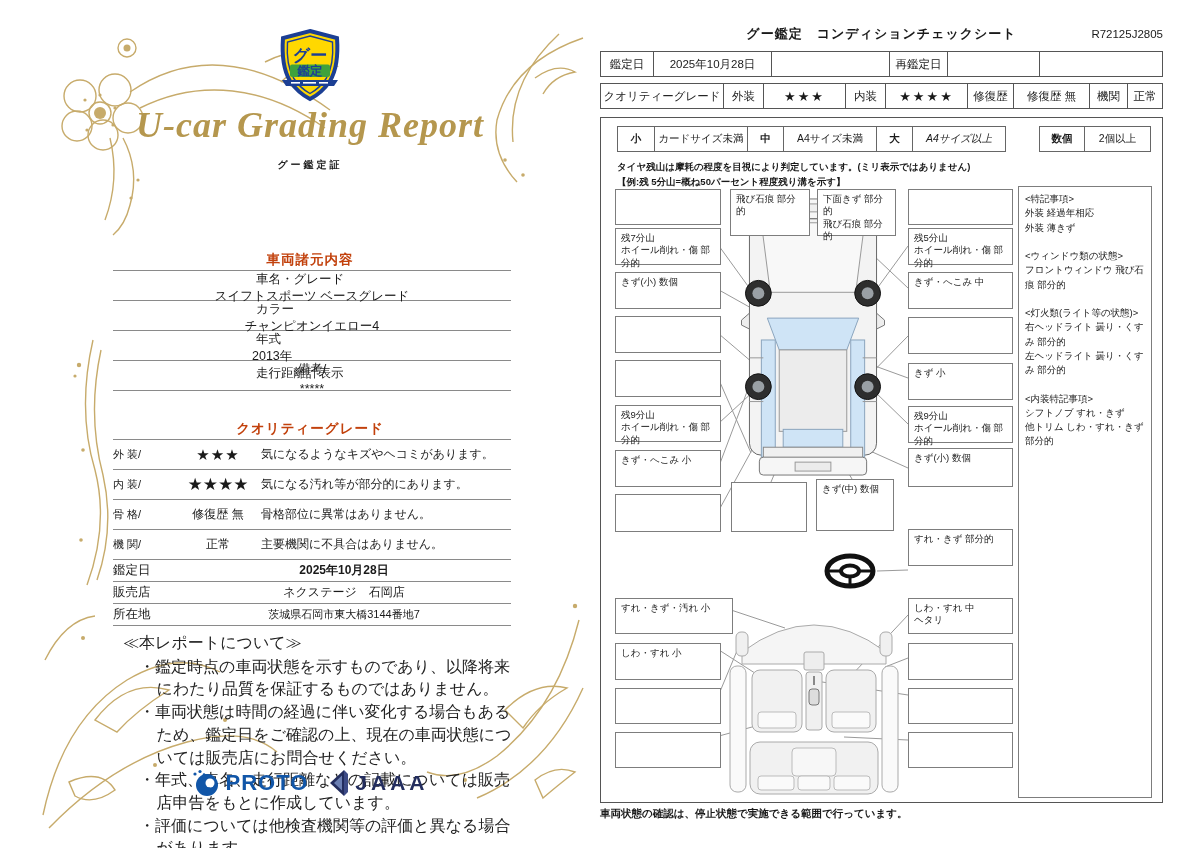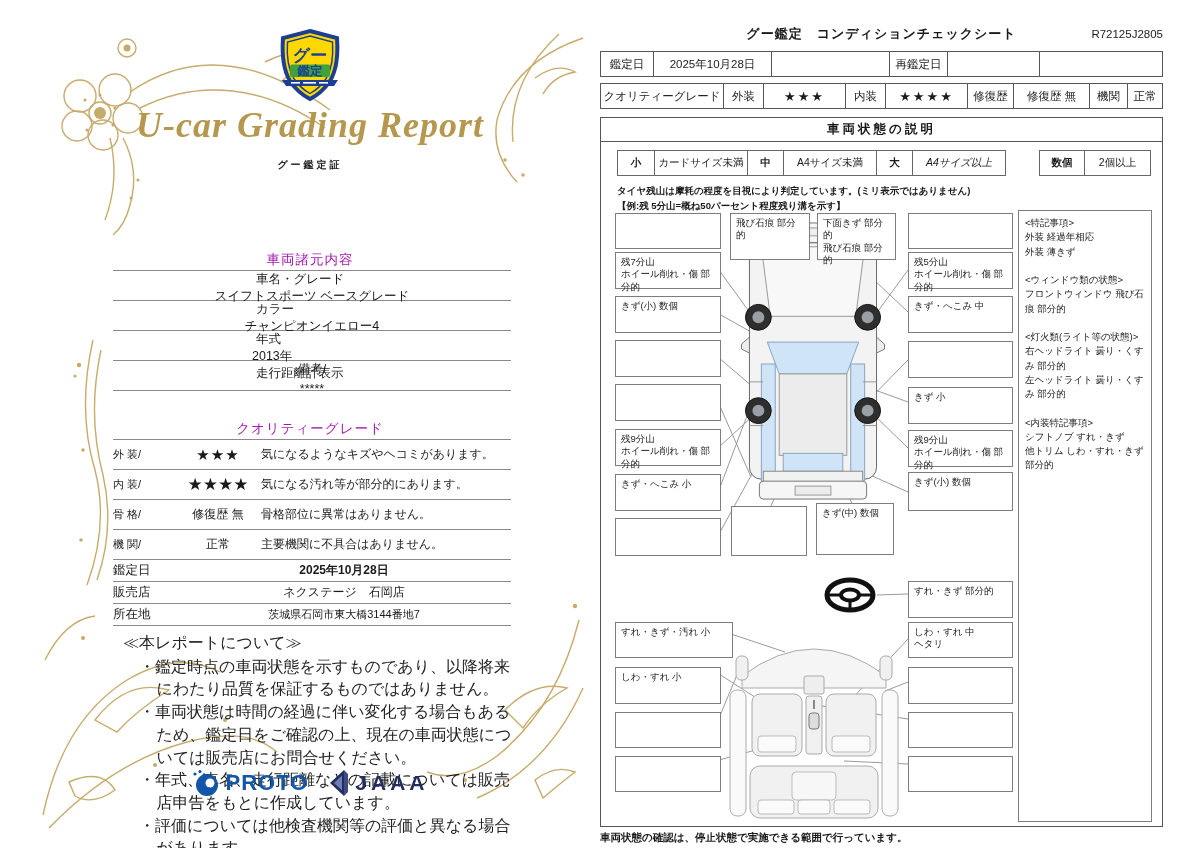--- a/index.html
+++ b/index.html
@@ -12,21 +12,21 @@
   #right-page{left:600px;top:25px;width:563px;height:815px;}
 
   
   .lp-abs{position:absolute;}
   .lp-center{left:0;right:0;text-align:center;}
   .lp-title{font-family:"Liberation Serif","DejaVu Serif",serif;font-style:italic;font-weight:bold;
     font-size:36px;color:#b5974e;letter-spacing:1px;}
   .lp-cert{font-size:10px;font-weight:bold;letter-spacing:3px;color:#222;}
   .lp-intro{font-family:"Liberation Serif","DejaVu Serif",serif;font-size:12.5px;line-height:1.55;
     text-align:justify;color:#222;}
-  .sec-title{font-size:13.5px;font-weight:normal;letter-spacing:1px;color:#a21caf;}
+  .sec-title{font-size:13.5px;font-weight:bold;letter-spacing:1px;color:#c2410c;}
   .srow{display:flex;align-items:center;height:29px;border-bottom:1px solid #8a8a8a;font-size:12.5px;flex-direction:column;}
   .srow.first{border-top:1px solid #8a8a8a;}
   .s-label{width:112px;}
   .s-mid{width:120px;}
   .s-lbl2{width:112px;}
   .grow{display:flex;align-items:center;height:29px;border-bottom:1px solid #8a8a8a;font-size:12px;}
   .grow.first{border-top:1px solid #8a8a8a;}
   .g-label{width:62px;font-size:11px;}
   .g-value{width:86px;text-align:center;}
   .g-stars3{font-size:15px;letter-spacing:1px;}
@@ -275,21 +275,20 @@
     <div class="hcell stars" style="width:82px;">★★★</div>
     <div class="hcell" style="width:40px;font-family:Liberation Serif, serif;">内装</div>
     <div class="hcell stars" style="width:82px;">★★★★</div>
     <div class="hcell" style="width:46px;">修復歴</div>
     <div class="hcell" style="width:76px;">修復歴 無</div>
     <div class="hcell" style="width:38px;">機関</div>
     <div class="hcell" style="flex:1;">正常</div>
   </div>
 
   <div class="section-box">
-    <div class="sec-head">車両状態の説明</div>
     <div class="sec-body">
 
       <div class="legend" style="left:16px;top:8px;">
         <div class="lcell nb k" style="width:36px;">小</div>
         <div class="lcell" style="width:93px;">カードサイズ未満</div>
         <div class="lcell k" style="width:36px;">中</div>
         <div class="lcell" style="width:93px;">A4サイズ未満</div>
         <div class="lcell k" style="width:36px;">大</div>
         <div class="lcell" style="width:93px;font-style:italic;">A4サイズ以上</div>
       </div>
@@ -422,21 +421,21 @@
       <div class="cbox" style="left:307px;top:71px;width:105px;height:36px;"></div>
       <div class="cbox" style="left:307px;top:110px;width:105px;height:37px;">残5分山
 ホイール削れ・傷 部分的</div>
       <div class="cbox" style="left:307px;top:154px;width:105px;height:37px;">きず・へこみ 中</div>
       <div class="cbox" style="left:307px;top:199px;width:105px;height:37px;"></div>
       <div class="cbox" style="left:307px;top:245px;width:105px;height:37px;">きず 小</div>
       <div class="cbox" style="left:307px;top:288px;width:105px;height:37px;">残9分山
 ホイール削れ・傷 部分的</div>
       <div class="cbox" style="left:307px;top:330px;width:105px;height:39px;">きず(小) 数個</div>
 
-      <div class="cbox" style="left:307px;top:439px;width:105px;height:37px;">すれ・きず 部分的</div>
+      <div class="cbox" style="left:307px;top:411px;width:105px;height:37px;">すれ・きず 部分的</div>
 
       <div class="cbox" style="left:14px;top:480px;width:118px;height:36px;">すれ・きず・汚れ 小</div>
       <div class="cbox" style="left:14px;top:525px;width:106px;height:37px;">しわ・すれ 小</div>
       <div class="cbox" style="left:14px;top:570px;width:106px;height:36px;"></div>
       <div class="cbox" style="left:14px;top:614px;width:106px;height:36px;"></div>
 
       <div class="cbox" style="left:307px;top:480px;width:105px;height:36px;">しわ・すれ 中
 ヘタリ</div>
       <div class="cbox" style="left:307px;top:525px;width:105px;height:37px;"></div>
       <div class="cbox" style="left:307px;top:570px;width:105px;height:36px;"></div>

